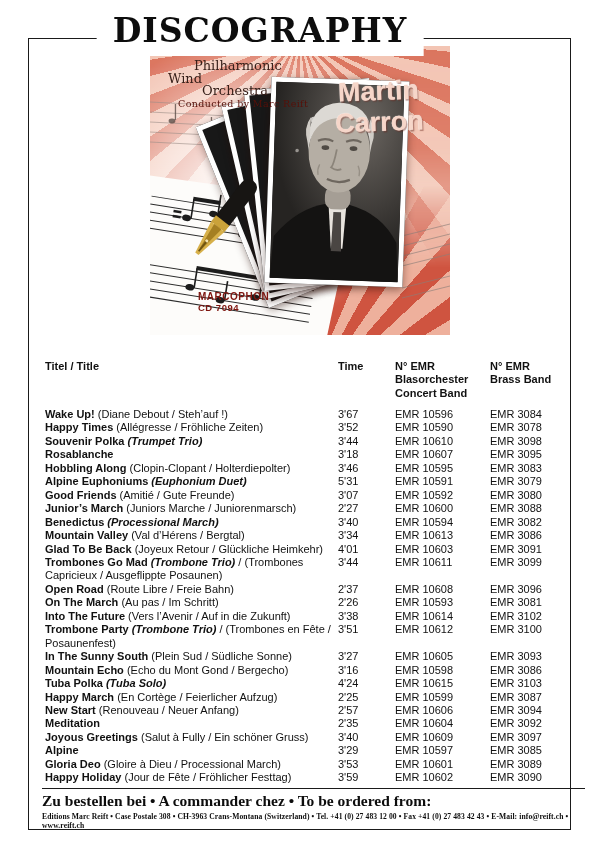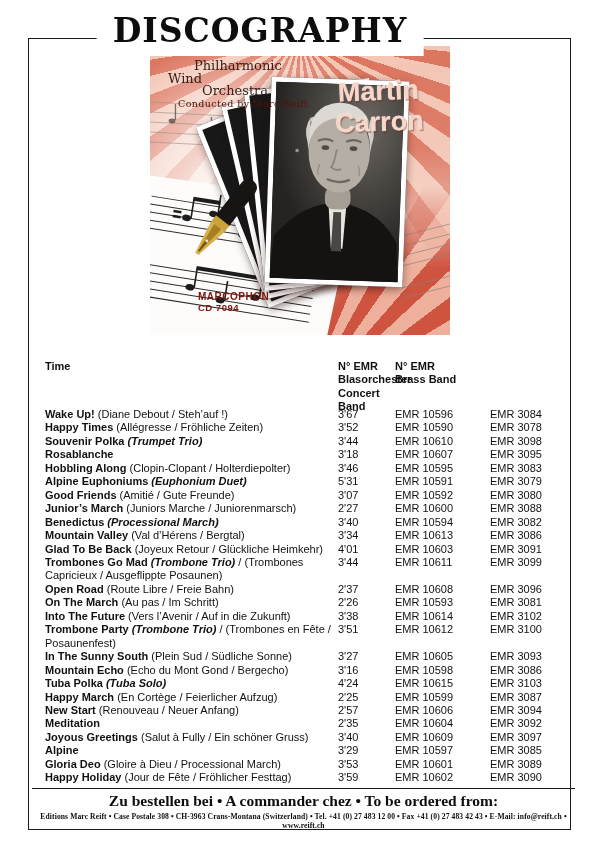--- a/index.html
+++ b/index.html
@@ -1,22 +1,22 @@
 <!DOCTYPE html>
 <html><head>
 <meta charset="utf-8">
 <style>
   html,body{margin:0;padding:0;background:#fff;}
   .page{position:relative;width:600px;height:849px;background:#fff;overflow:hidden;
         font-family:"Liberation Sans",sans-serif;}
   
   .frame{position:absolute;left:28px;top:38px;width:543px;height:792px;
          border:1.6px solid #1a1a1a;box-sizing:border-box;}
-  .footer-box{position:absolute;left:32px;top:788px;width:543px;height:32px;
-              border-top:1.6px solid #1a1a1a;box-sizing:border-box;text-align:center;}
+  .footer-box{position:absolute;left:42px;top:788px;width:543px;height:32px;
+              border-top:1.6px solid #1a1a1a;box-sizing:border-box;}
   .page-title{position:absolute;left:260px;top:11px;transform:translateX(-50%);
               background:#fff;padding:0 16px 6px 16px;z-index:5;
               font-family:"DejaVu Serif",serif;font-weight:bold;font-size:33px;
               letter-spacing:1px;color:#0d0d0d;white-space:nowrap;}
 
   
   .cover{position:absolute;left:150px;top:46px;width:300px;height:289px;overflow:hidden;
          background:#f9e4da;}
   .rays-top{position:absolute;inset:0;
         background:repeating-conic-gradient(from 118deg at 50% -3%,
@@ -209,20 +209,21 @@
       <div>Martin</div>
       <div>Carron</div>
     </div>
     <div class="marcophon">
       <div>MARCOPHON</div>
       <div class="cd-num">CD 7094</div>
     </div>
   </div>
 
   <div class="thead">
+    <div>Titel / Title</div>
     <div>Time</div>
     <div class="pre">N° EMR
 Blasorchester
 Concert Band</div>
     <div class="pre">N° EMR
 Brass Band</div>
   </div>
 
   <div class="tracks">
       <div class="trow">

